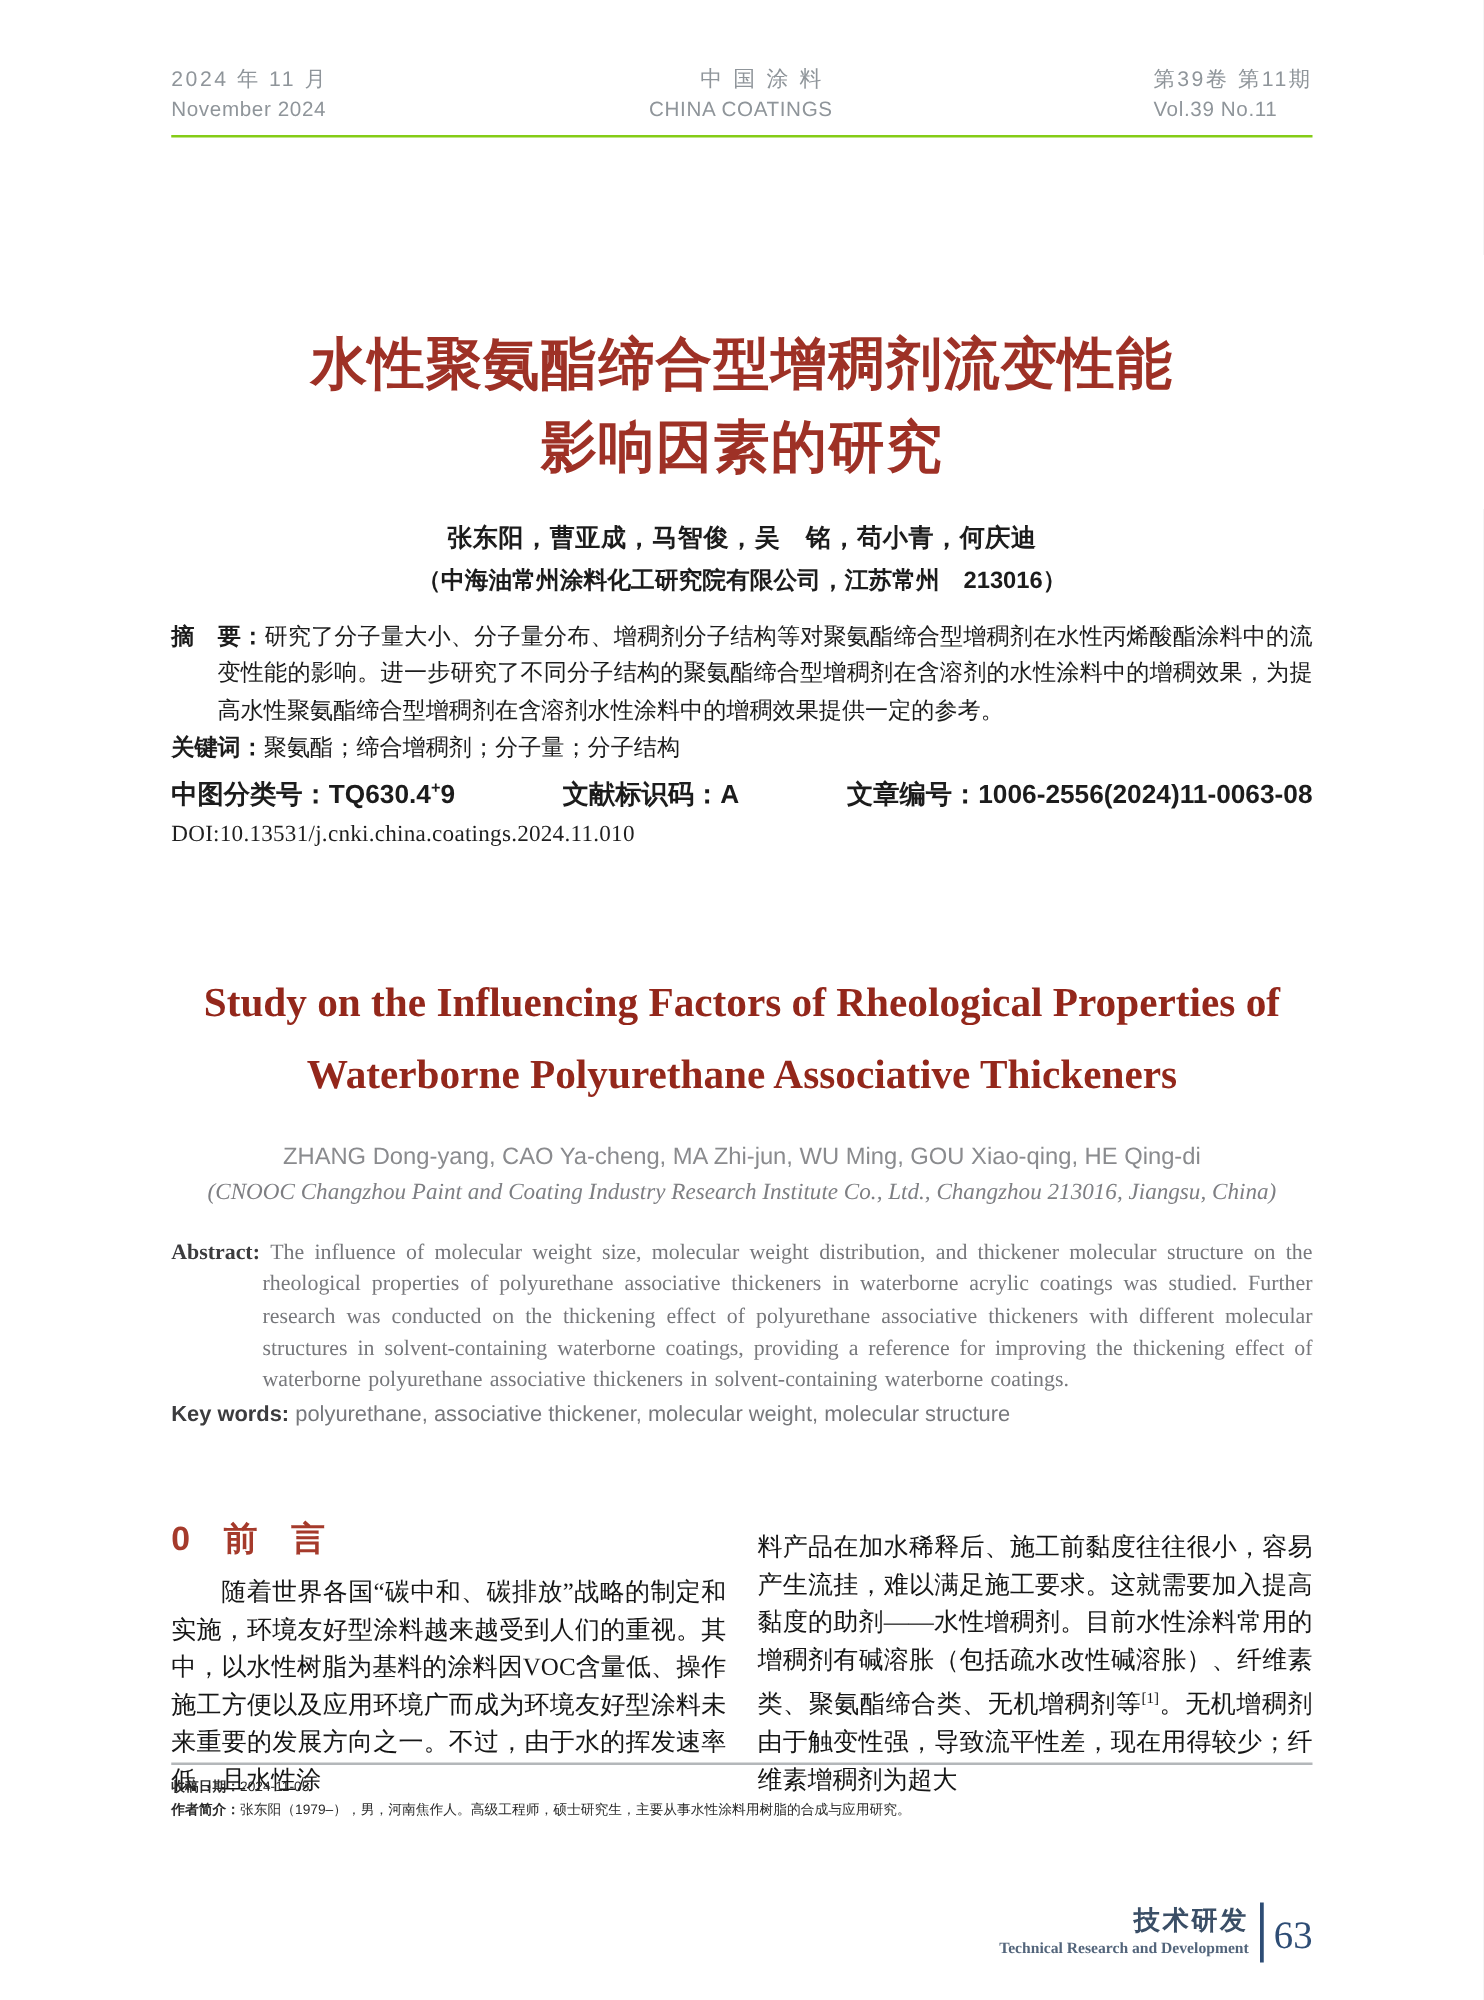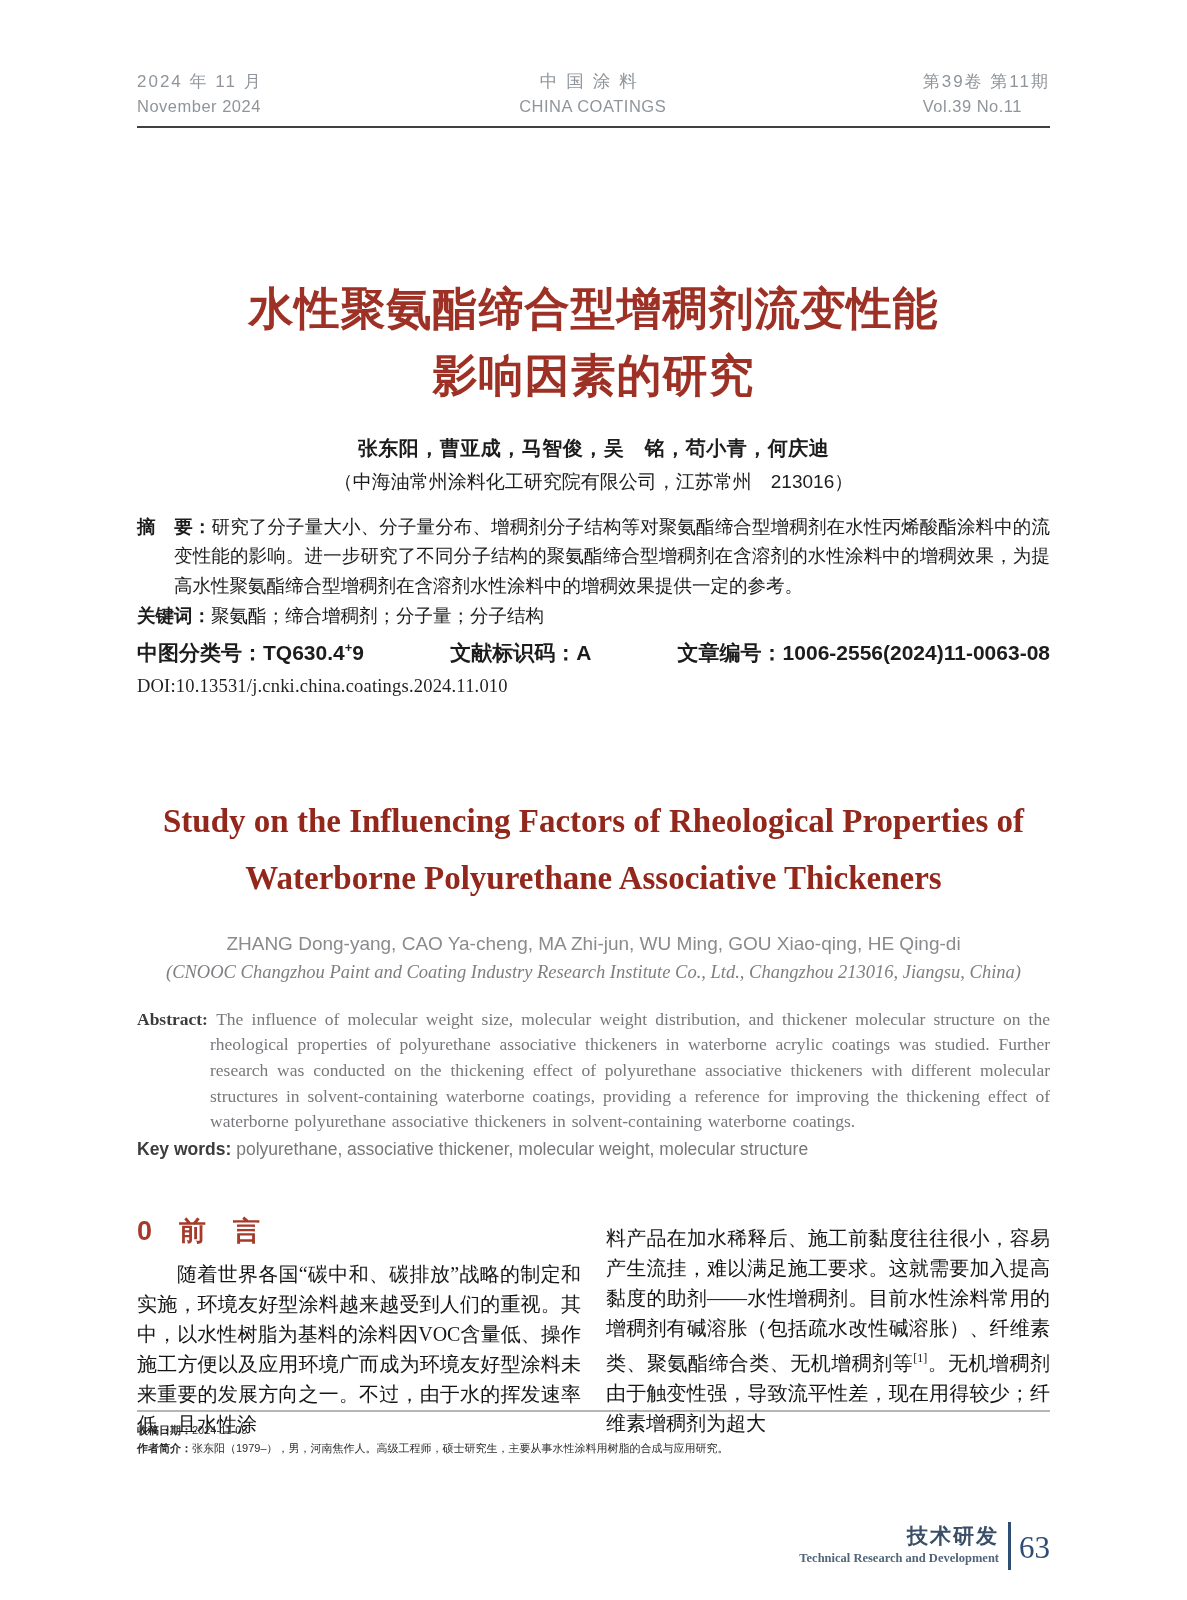--- a/index.html
+++ b/index.html
@@ -10,28 +10,28 @@
     background: #ffffff;
     position: relative;
     overflow: hidden;
     font-family: "Liberation Sans", "DejaVu Sans", sans-serif;
     color: #1c1c1c;
   }
   .content { padding: 0 137px; }
 
   
   .journal-header {
-    padding-top: 68px;
+    padding-top: 50px;
     display: flex; justify-content: space-between; align-items: flex-end;
-    border-bottom: 2px solid #404040;
+    border-bottom: 2px solid #84cc16;
     padding-bottom: 7px;
     color: #8f959a;
   }
   .jh-block { line-height: 1.5; font-size: 17px; }
-  .jh-center { text-align: center; }
+  .jh-center { text-align: right; }
   .jh-right { text-align: left; }
   .jh-cn { letter-spacing: 2px; }
   .jh-center .jh-cn { letter-spacing: 9px; font-size: 17.5px; }
   .jh-en { font-size: 16.5px; letter-spacing: 0.5px; }
 
   
   .title-cn {
     margin-top: 148px;
     text-align: center;
     color: #9e3126;
@@ -44,21 +44,21 @@
     margin-top: 26px;
     text-align: center;
     font-size: 20px;
     font-weight: 600;
     letter-spacing: 0.5px;
   }
   .affiliation-cn {
     margin-top: 7px;
     text-align: center;
     font-size: 19px;
-    font-weight: 400;
+    font-weight: 700;
   }
 
   
   .abstract-cn {
     margin-top: 17px;
     font-size: 18.5px;
     line-height: 1.58;
     text-align: justify;
     padding-left: 37px;
     text-indent: -37px;

